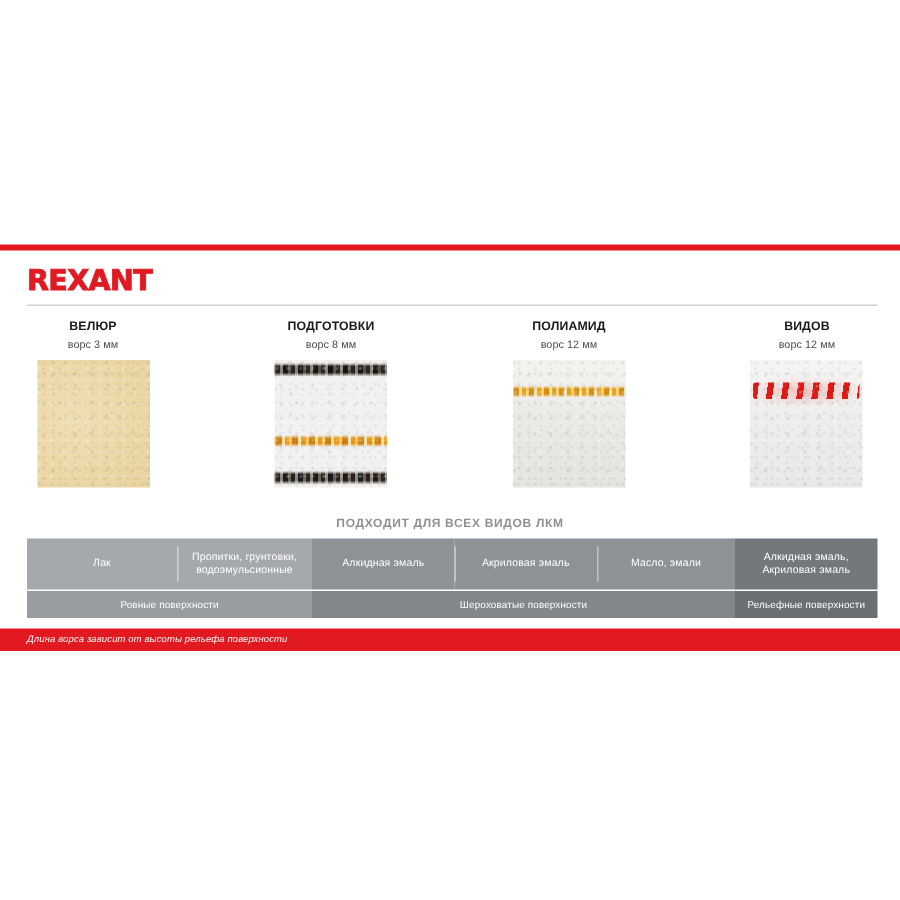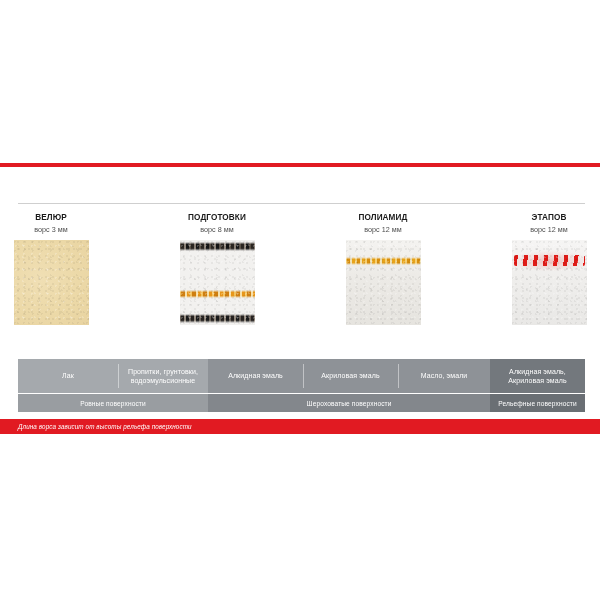--- a/index.html
+++ b/index.html
@@ -80,21 +80,21 @@
 
   
   .samples {
     position: absolute;
     left: 0;
     top: 50px;
     width: 600px;
     height: 128px;
     display: flex;
     justify-content: space-between;
-    padding: 0 7px;
+    padding: 0 18px;
     box-sizing: border-box;
   }
   .sample {
     width: 88px;
     display: flex;
     flex-direction: column;
     align-items: center;
   }
   .sample-name {
     font-size: 8.2px;
@@ -349,20 +349,21 @@
   }
 </style>
 </head>
 <body>
 
 <div id="infographic">
 
   <div class="top-rule"></div>
 
   <div class="header">
+    <div class="logo">REXANT</div>
   </div>
   <div class="header-rule"></div>
 
   <div class="samples">
 
     <div class="sample">
       <div class="sample-name">ВЕЛЮР</div>
       <div class="sample-pile">ворс 3 мм</div>
       <div class="swatch sw-velour"></div>
     </div>
@@ -380,31 +381,32 @@
 
     <div class="sample">
       <div class="sample-name">ПОЛИАМИД</div>
       <div class="sample-pile">ворс 12 мм</div>
       <div class="swatch sw-amid">
         <div class="b-yellow"></div>
       </div>
     </div>
 
     <div class="sample">
-      <div class="sample-name">ЭТАПОВ</div>
+      <div class="sample-name">ВИДОВ</div>
       <div class="sample-pile">ворс 12 мм</div>
       <div class="swatch sw-nylon">
         <div class="b-red-halo"></div>
         <div class="b-red"></div>
       </div>
     </div>
 
 
   </div>
 
+  <div class="lkm-caption">ПОДХОДИТ ДЛЯ ВСЕХ ВИДОВ ЛКМ</div>
 
   <div class="matrix">
 
     <div class="paints">
       <div class="paint-cell tone-light nosep" style="width:100px">Лак</div>
       <div class="paint-cell tone-light" style="width:90px">Пропитки, грунтовки, водоэмульсионные</div>
       <div class="paint-cell tone-mid nosep" style="width:95px">Алкидная эмаль</div>
       <div class="paint-cell tone-mid" style="width:95px">Акриловая эмаль</div>
       <div class="paint-cell tone-mid" style="width:92px">Масло, эмали</div>
       <div class="paint-cell tone-dark nosep" style="width:95px">Алкидная эмаль, Акриловая эмаль</div>

